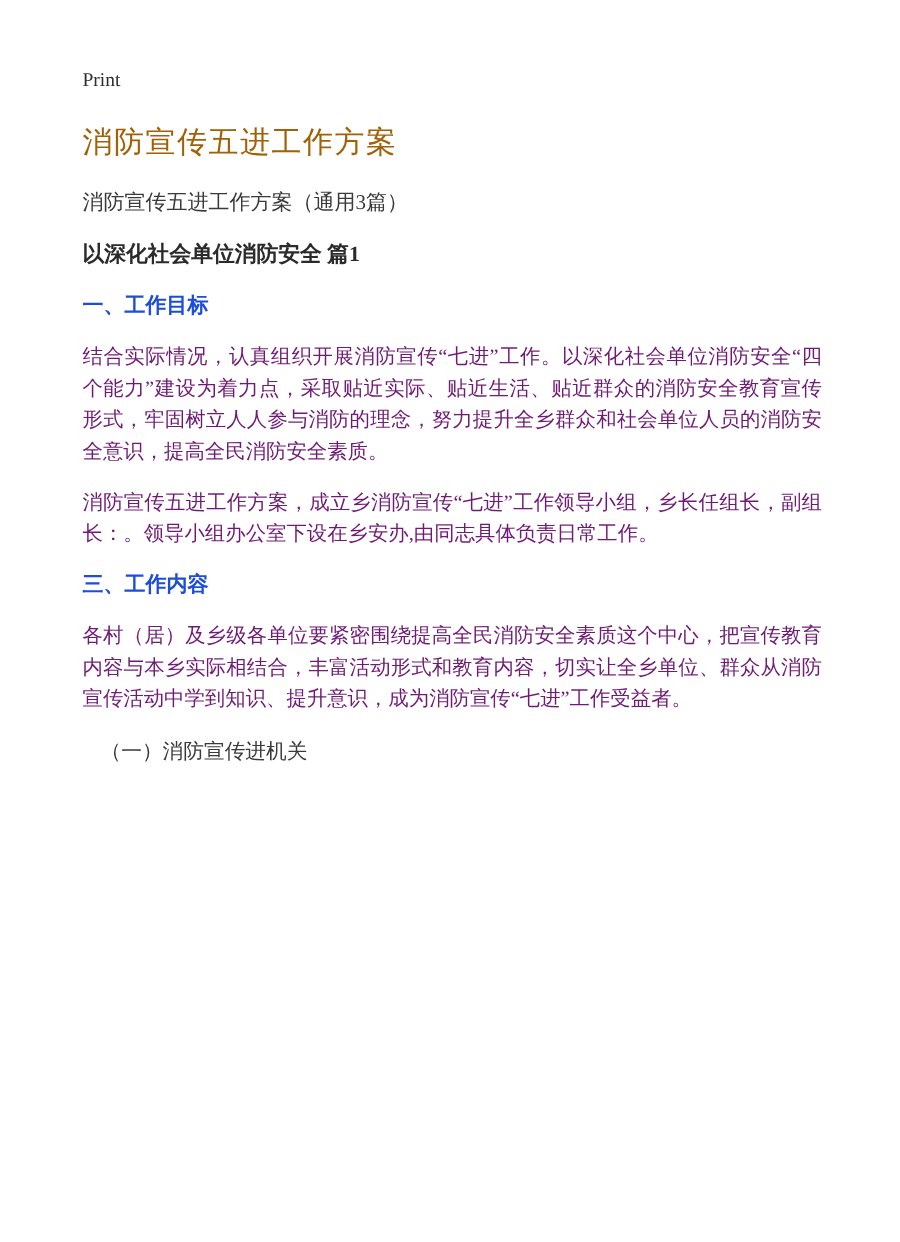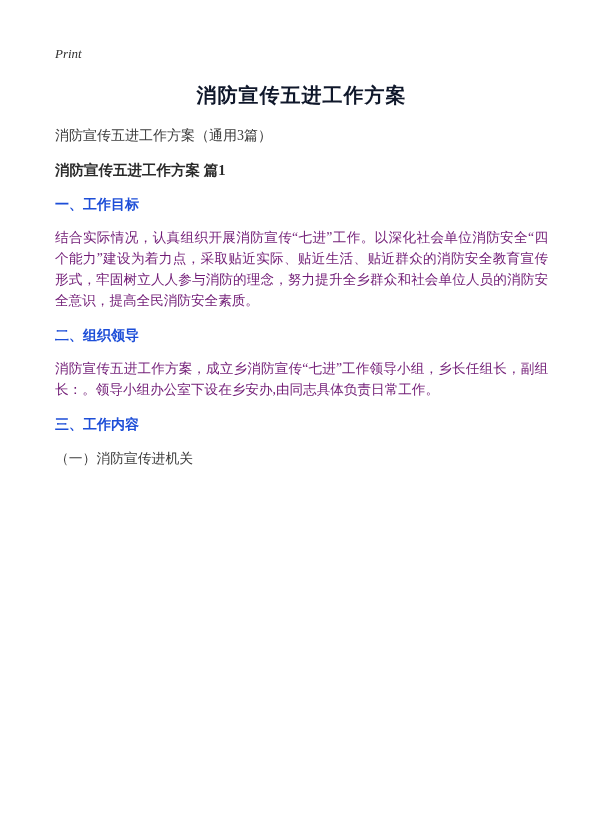--- a/index.html
+++ b/index.html
@@ -20,29 +20,27 @@
     height: 828px;
     padding: 44px 52px 0 55px;
     background: #ffffff;
   }
   .print-link {
     display: inline-block;
     font-size: 13px;
     color: #2f2f2f;
     text-decoration: none;
     cursor: pointer;
-    font-style: italic;
   }
   .doc-title {
     margin: 20px 0 0 0;
     font-size: 20px;
     line-height: 26px;
-    font-weight: bold;
-    text-align: center;
-    color: #0f172a;
+    font-weight: normal;
+    color: #a16207;
     letter-spacing: 1px;
   }
   .doc-subtitle {
     margin: 19px 0 0 0;
     font-size: 14px;
     line-height: 18px;
     font-weight: normal;
     color: #3a3a3a;
   }
   .part-heading {
@@ -53,21 +51,21 @@
     color: #2b2b2b;
   }
   .sec-heading {
     margin: 15px 0 0 0;
     font-size: 14px;
     line-height: 19px;
     font-weight: bold;
     color: #1d4ed8;
   }
   .sub-heading {
-    margin: 15px 0 0 0;
+    margin: 15px 0 0 12px;
     font-size: 13.8px;
     line-height: 19px;
     font-weight: normal;
     color: #3a3a3a;
   }
   .body-para {
     margin: 13px 0 0 0;
     font-size: 13.6px;
     line-height: 21px;
     font-weight: normal;
@@ -80,32 +78,32 @@
 <body>
 
 <div class="page">
 
   <a class="print-link">Print</a>
 
   <h1 class="doc-title">消防宣传五进工作方案</h1>
 
   <p class="doc-subtitle">消防宣传五进工作方案（通用3篇）</p>
 
-  <h2 class="part-heading">消防宣传五进工作方案 篇1</h2>
+  <h2 class="part-heading">以深化社会单位消防安全 篇1</h2>
 
   <h3 class="sec-heading">一、工作目标</h3>
 
   <p class="body-para">结合实际情况，认真组织开展消防宣传“七进”工作。以深化社会单位消防安全“四个能力”建设为着力点，采取贴近实际、贴近生活、贴近群众的消防安全教育宣传形式，牢固树立人人参与消防的理念，努力提升全乡群众和社会单位人员的消防安全意识，提高全民消防安全素质。</p>
 
-  <h3 class="sec-heading">二、组织领导</h3>
 
   <p class="body-para">消防宣传五进工作方案，成立乡消防宣传“七进”工作领导小组，乡长任组长，副组长：。领导小组办公室下设在乡安办,由同志具体负责日常工作。</p>
 
   <h3 class="sec-heading">三、工作内容</h3>
 
+  <p class="body-para">各村（居）及乡级各单位要紧密围绕提高全民消防安全素质这个中心，把宣传教育内容与本乡实际相结合，丰富活动形式和教育内容，切实让全乡单位、群众从消防宣传活动中学到知识、提升意识，成为消防宣传“七进”工作受益者。</p>
 
   <p class="sub-heading">（一）消防宣传进机关</p>
 
 
 
 
   
 
 </div>
 

